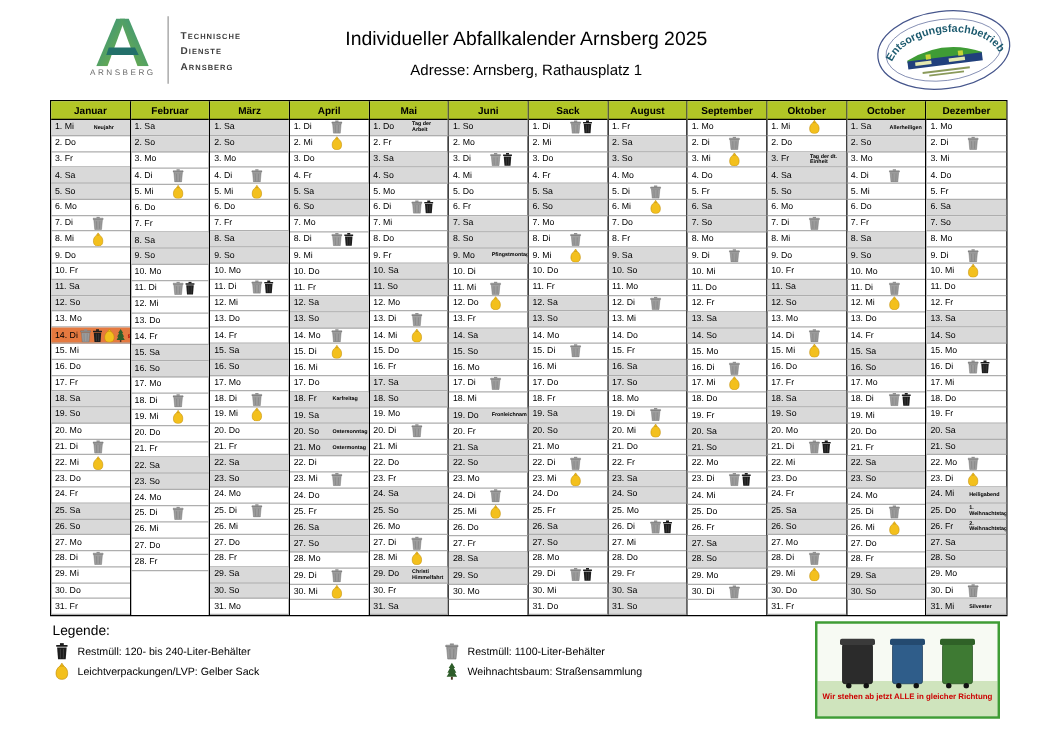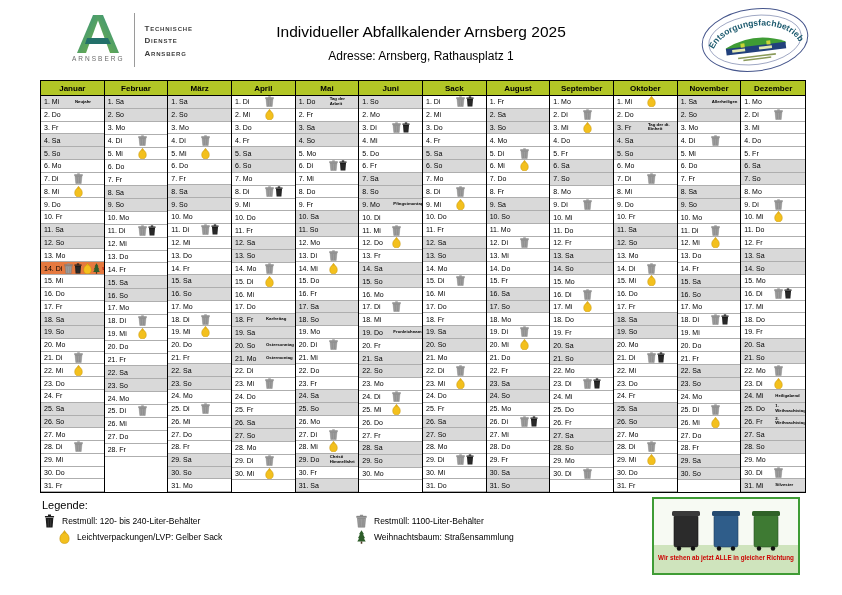--- a/index.html
+++ b/index.html
@@ -32,21 +32,21 @@
   .day-cell.today{background:#e5793f;}
   .day-text{width:30px;flex:0 0 auto;white-space:nowrap;}
   .today .day-text{width:auto;margin-right:2px;}
   .day-note{font-size:4.3px;font-weight:bold;line-height:1.05;max-width:28px;margin-left:1px;}
   .today-time{font-size:4.3px;font-weight:bold;color:#b00000;margin-left:1px;white-space:nowrap;}
   .ci{flex:0 0 auto;margin-right:1px;display:block;}
   
   .legend-heading{position:absolute;left:42px;top:499px;font-size:11px;font-weight:normal;text-align:center;}
   .legend-item{position:absolute;display:flex;align-items:center;gap:6px;font-size:8.5px;}
   .legend-item .ci{width:11px;height:14px;}
-  .li0{left:44px;top:514px;align-items:center;} .li1{left:59px;top:530px;align-items:center;}
+  .li0{left:44px;top:514px;align-items:center;} .li1{left:44px;top:530px;align-items:center;}
   .li2{left:356px;top:514px;} .li3{left:356px;top:530px;}
   
   .promo{position:absolute;left:652px;top:497px;width:148px;height:78px;
          border:2px solid #3f9c35;box-sizing:border-box;
          background:linear-gradient(#f7faf3 62%,#cfe4bd 62%);}
   .promo-bins{display:flex;justify-content:center;align-items:flex-end;gap:10px;height:52px;padding-top:6px;box-sizing:border-box;}
   .promo-text{font-size:6.3px;font-weight:bold;color:#cc0000;text-align:center;margin-top:4px;line-height:1.1;}
 </style>
 </head>
 <body>
@@ -1531,21 +1531,21 @@
           </svg>
         </div>
         <div class="day-cell">
           <span class="day-text">30. Do</span>
         </div>
         <div class="day-cell">
           <span class="day-text">31. Fr</span>
         </div>
       </div>
       <div class="month-col">
-        <div class="month-header">November</div>
+        <div class="month-header">October</div>
         <div class="day-cell shaded">
           <span class="day-text">1. Sa</span>
           <span class="day-note">Allerheiligen</span>
         </div>
         <div class="day-cell shaded">
           <span class="day-text">2. So</span>
         </div>
         <div class="day-cell">
           <span class="day-text">3. Mo</span>
         </div>

